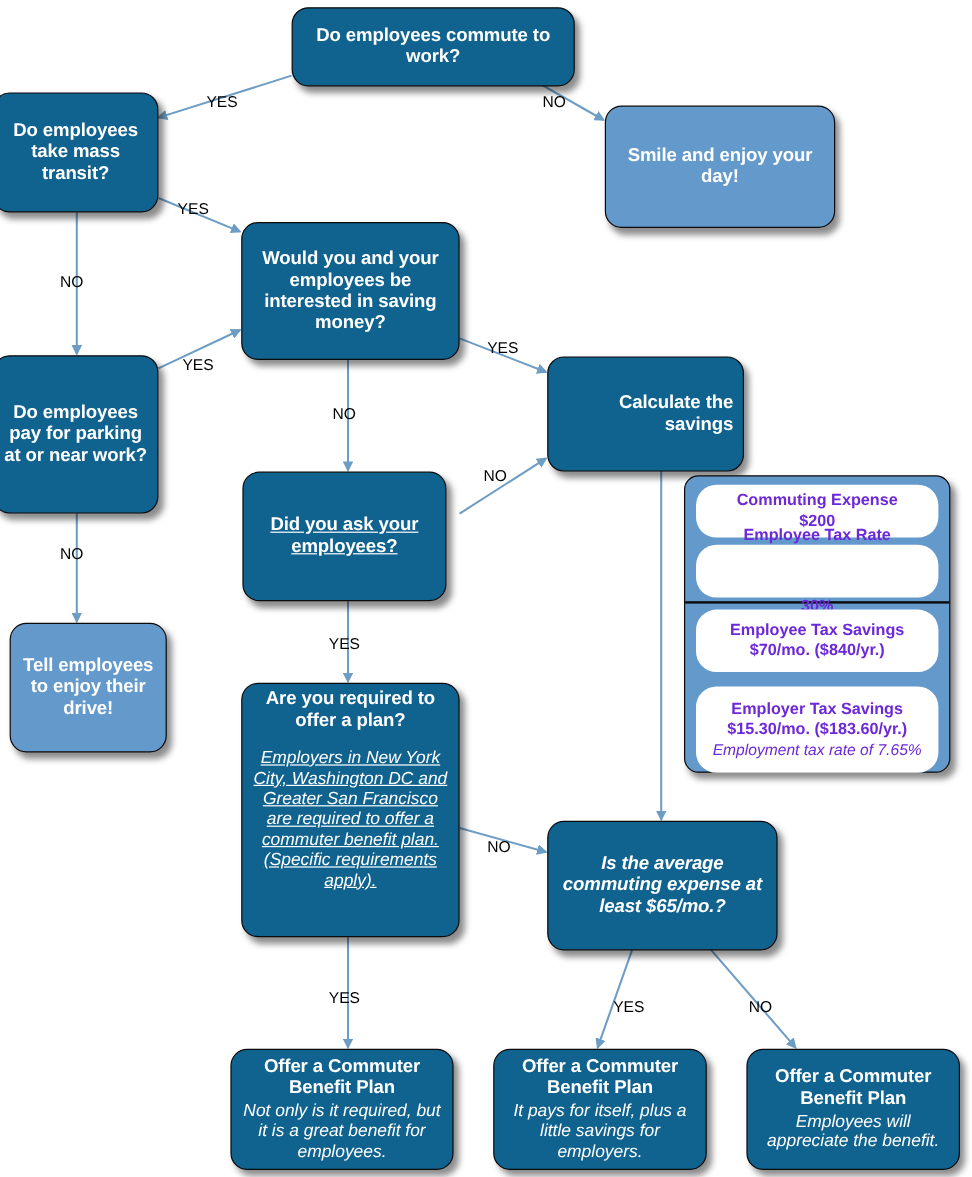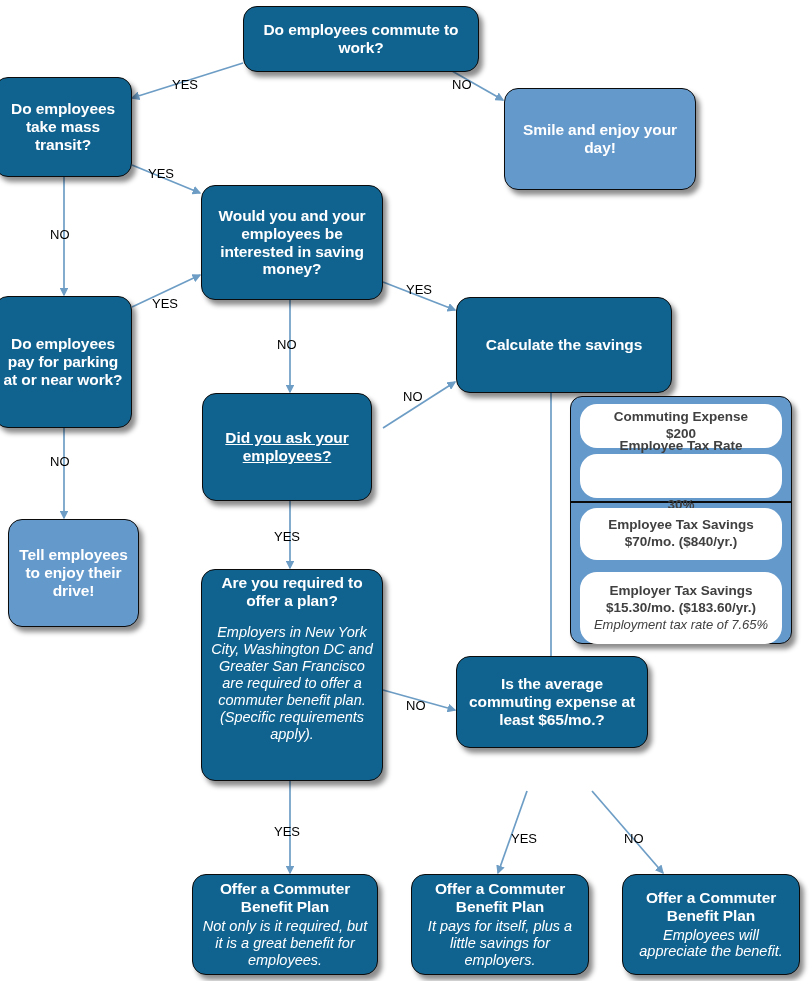--- a/index.html
+++ b/index.html
@@ -48,21 +48,21 @@
     font-size: 15.5px;
     line-height: 1.16;
     letter-spacing: -0.1px;
   }
   .node .body {
     font-style: italic;
     font-size: 14.5px;
     line-height: 1.17;
     margin-top: 2px;
   }
-  .node .body.gap { margin-top: 14px; }
+  .node .body.gap { margin-top: 14px; text-decoration: underline; }
 
   .edge-label {
     position: absolute;
     font-size: 13px;
     color: #000000;
     font-family: "Liberation Sans", sans-serif;
     white-space: nowrap;
   }
 
   
@@ -85,21 +85,21 @@
     top: 104px;
     width: 100%;
     height: 2px;
     background: #0b0b0b;
   }
   .pill {
     position: relative;
     box-sizing: border-box;
     background: #ffffff;
     border-radius: 17px;
-    color: #404040;
+    color: #6d28d9;
     text-align: center;
     display: flex;
     flex-direction: column;
     align-items: center;
     justify-content: center;
     margin-bottom: 6px;
     padding: 3px 4px;
   }
   .pill .p-title {
     font-weight: bold;
@@ -194,38 +194,38 @@
   </div>
 
   <div class="node light" id="node-smile" style="left:504px; top:88px; width:192px; height:102px;">
     <div class="title">Smile and enjoy your day!</div>
   </div>
 
   <div class="node dark" id="node-pay-parking" style="left:-6px; top:296px; width:138px; height:132px;">
     <div class="title">Do employees pay for parking at or near work?</div>
   </div>
 
-  <div class="node dark" id="node-calculate" style="left:456px; top:297px; width:216px; height:96px;text-align:right;">
+  <div class="node dark" id="node-calculate" style="left:456px; top:297px; width:164px; height:96px;text-align:right;">
     <div class="title">Calculate the savings</div>
   </div>
 
   <div class="node dark" id="node-did-you-ask" style="left:202px; top:393px; width:170px; height:108px;text-decoration:underline;">
     <div class="title">Did you ask your employees?</div>
   </div>
 
   <div class="node light" id="node-tell-employees" style="left:8px; top:519px; width:131px; height:108px;">
     <div class="title">Tell employees to enjoy their drive!</div>
   </div>
 
   <div class="node dark" id="node-required-plan" style="left:201px; top:569px; width:182px; height:212px; justify-content:flex-start; ">
     <div class="title">Are you required to offer a plan?</div>
     <div class="body gap">Employers in New York City, Washington DC and Greater San Francisco are required to offer a commuter benefit plan. (Specific requirements apply).</div>
   </div>
 
-  <div class="node dark" id="node-average-expense" style="left:456px; top:656px; width:192px; height:92px;">
+  <div class="node dark" id="node-average-expense" style="left:456px; top:684px; width:192px; height:108px;font-style:italic;">
     <div class="title">Is the average commuting expense at least $65/mo.?</div>
   </div>
 
   <div class="node dark" id="node-offer-required" style="left:192px; top:874px; width:186px; height:101px;">
     <div class="title">Offer a Commuter Benefit Plan</div>
     <div class="body">Not only is it required, but it is a great benefit for employees.</div>
   </div>
 
   <div class="node dark" id="node-offer-pays" style="left:411px; top:874px; width:178px; height:101px;">
     <div class="title">Offer a Commuter Benefit Plan</div>

